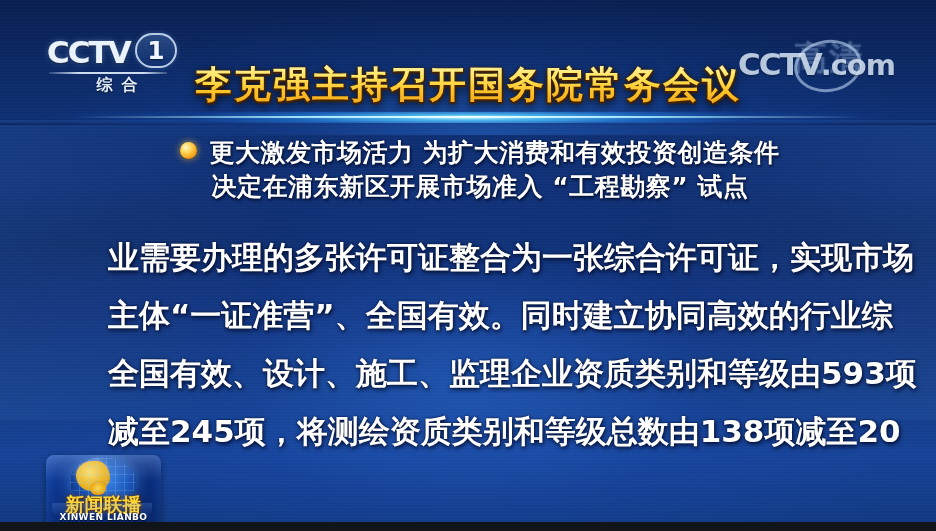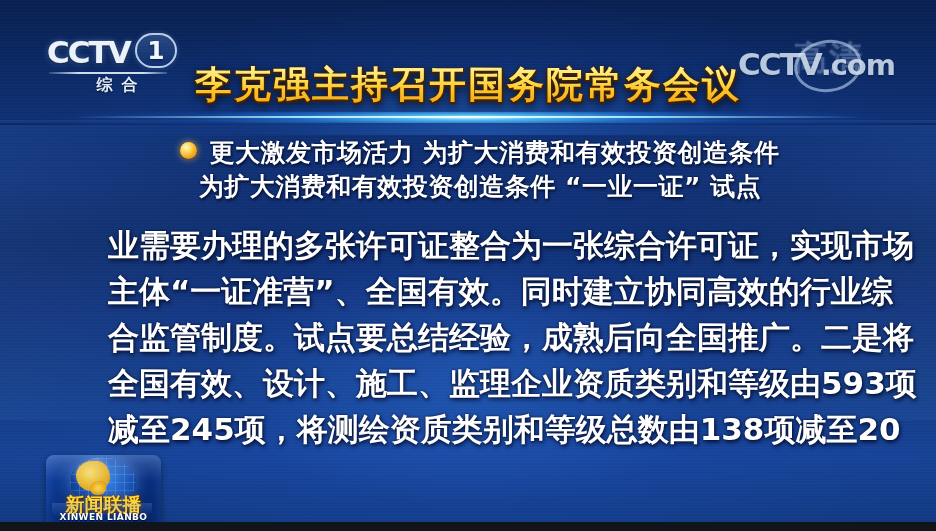--- a/index.html
+++ b/index.html
@@ -271,20 +271,21 @@
     top: 222px;
   }
   .body-line {
     font-size: 31px;
     font-weight: 700;
     line-height: 46px;
     letter-spacing: 0px;
     color: #ffffff;
     white-space: nowrap;
     text-shadow: 1px 2px 4px rgba(0,8,35,0.9), 0 0 2px rgba(0,8,35,0.9);
+    margin-top: 12px;
   }
 
   
   .nl-badge {
     position: absolute;
     left: 46px; top: 455px;
     width: 115px; height: 92px;
     border-radius: 8px;
     overflow: hidden;
     background: linear-gradient(160deg, #1447a8 0%, #0b2f7e 45%, #06205c 100%);
@@ -388,27 +389,26 @@
   <div class="watermark">
     <div class="wm-hd">高清</div>
     <div class="wm-ring"></div>
     <div class="wm-text"><span>CCTV</span><span class="dotcom">.com</span></div>
   </div>
 
   <div class="headline">李克强主持召开国务院常务会议</div>
 
   <div class="subtitle">
     <div class="sub-line"><span class="bullet"></span><span>更大激发市场活力 为扩大消费和有效投资创造条件</span></div>
-    <div class="sub-line">为扩大消费和有效投资创造条件 “一业一证” 试点</div>
+    <div class="sub-line">决定在浦东新区开展市场准入 “工程勘察” 试点</div>
   </div>
 
   <div class="bodytext">
     <div class="body-line">业需要办理的多张许可证整合为一张综合许可证，实现市场</div>
     <div class="body-line">主体“一证准营”、全国有效。同时建立协同高效的行业综</div>
-    <div class="body-line">合监管制度。试点要总结经验，成熟后向全国推广。二是将</div>
     <div class="body-line">全国有效、设计、施工、监理企业资质类别和等级由593项</div>
     <div class="body-line">减至245项，将测绘资质类别和等级总数由138项减至20</div>
   </div>
 
   <div class="nl-badge">
     <div class="nl-globe"></div>
     <div class="nl-land"></div>
     <div class="nl-land2"></div>
     <div class="nl-grid"></div>
     <div class="nl-cn">新闻联播</div>

